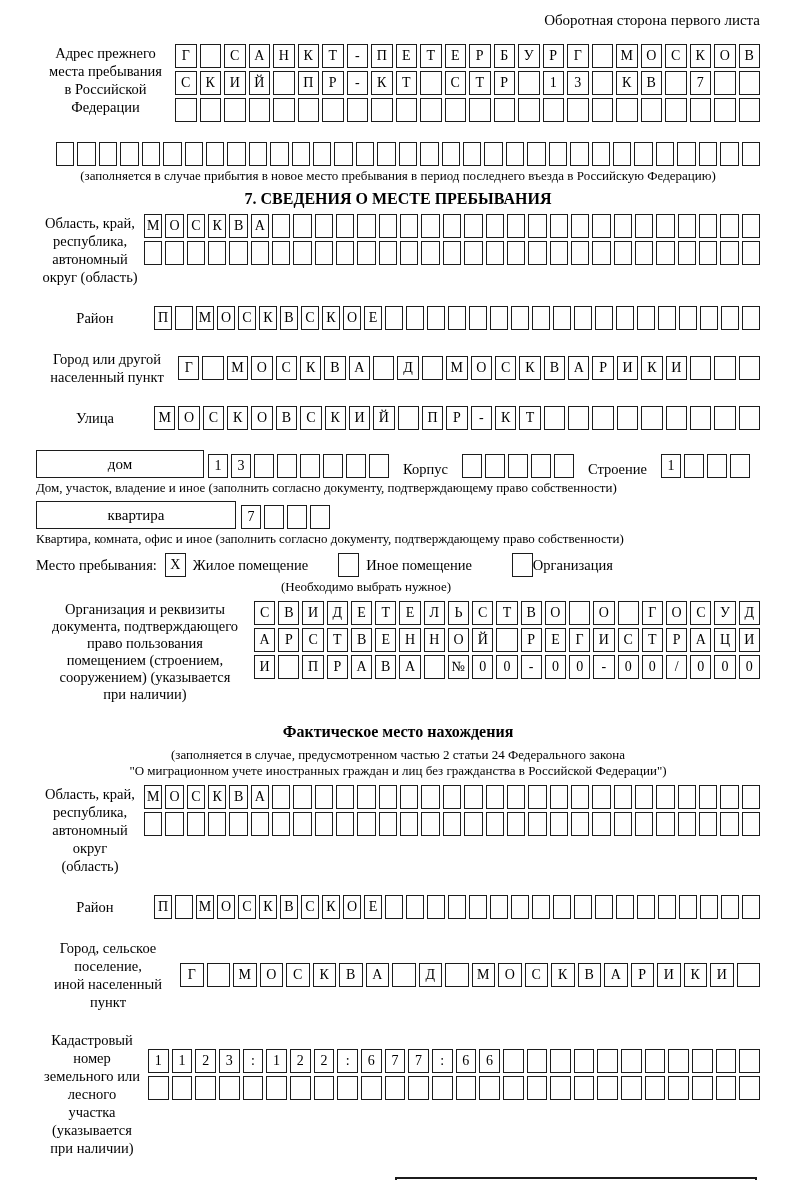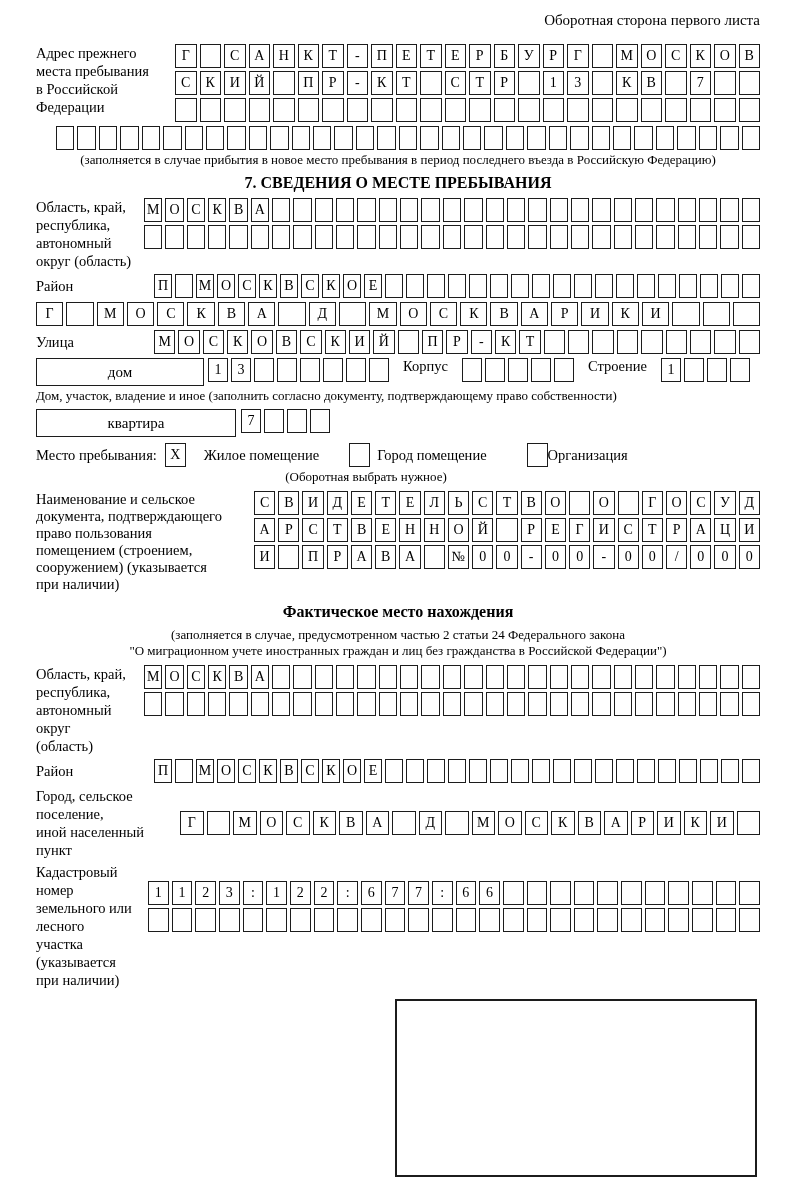--- a/index.html
+++ b/index.html
@@ -6,41 +6,41 @@
   body {
     width:800px; height:1180px; overflow:hidden;
     font-family:"Liberation Serif","DejaVu Serif",serif;
     color:#000;
   }
   .page { padding:12px 40px 0 36px; box-sizing:border-box; width:800px; }
 
   .header-note { text-align:right; font-size:15px; height:18px;font-family:Liberation Serif, serif; }
 
   
-  .field { display:flex; align-items:flex-start; margin-bottom:4px; }
+  .field { display:flex; align-items:flex-start; margin-bottom:20px;text-align:center; }
   .field.center { align-items:center; }
   .field-label { font-size:14.5px; line-height:18px; white-space:pre-line; flex:none; }
   .rows { flex:1; display:flex; flex-direction:column; gap:3px; min-width:0; }
 
   .cells { display:flex; gap:3px; }
   .cell {
     flex:1 1 0; height:24px; box-sizing:border-box;
     border:1.6px solid #1c1c1c; background:#fff;
     display:flex; align-items:center; justify-content:center;
     font-size:14px; line-height:1;
   }
   .cells.fixed .cell { flex:none; width:20px; }
 
   .caption { font-size:13px; line-height:16px; white-space:pre-line; }
   .caption.centered { text-align:center; }
 
   .section-title { text-align:center; font-weight:bold; font-size:16px; margin:6px 0 6px 0; }
 
   
-  .inline-row { display:flex; align-items:flex-start; margin-bottom:2px; }
+  .inline-row { display:flex; align-items:flex-end; margin-bottom:2px; }
   .wide-box {
     box-sizing:border-box; border:1.6px solid #1c1c1c; height:28px;
     display:flex; align-items:center; justify-content:center; font-size:15px;
   }
   .small-label { font-size:14.5px; margin:0 14px; flex:none; }
 
   
   .check-row { display:flex; align-items:center; margin:6px 0 2px 0; font-size:14.5px; }
   .checkbox {
     flex:none; width:21px; height:24px; box-sizing:border-box;
@@ -288,20 +288,22 @@
           <span class="cell"></span>
           <span class="cell"></span>
           <span class="cell"></span>
           <span class="cell"></span>
           <span class="cell"></span>
         </div>
       </div>
   </div>
 
   <div class="field center">
+    <div class="field-label" style="width:142px;">Город или другой
+населенный пункт</div>
     <div class="rows">
         <div class="cells">
           <span class="cell">Г</span>
           <span class="cell"></span>
           <span class="cell">М</span>
           <span class="cell">О</span>
           <span class="cell">С</span>
           <span class="cell">К</span>
           <span class="cell">В</span>
           <span class="cell">А</span>
@@ -390,34 +392,35 @@
 
   <div class="inline-row" style="margin-top:5px;">
     <div class="wide-box" style="width:200px;">квартира</div>
     <div class="cells fixed" style="margin-left:5px;">
         <span class="cell">7</span>
         <span class="cell"></span>
         <span class="cell"></span>
         <span class="cell"></span>
       </div>
   </div>
+  <div class="caption">Квартира, комната, офис и иное (заполнить согласно документу, подтверждающему право собственности)</div>
 
   <div class="check-row">
     <span>Место пребывания:</span>
     <span class="checkbox" style="margin-left:8px;">X</span>
-    <span style="margin-left:18px;">Жилое помещение</span>
+    <span style="margin-left:7px;">Жилое помещение</span>
     <span class="checkbox" style="margin-left:30px;"></span>
-    <span style="margin-left:7px;">Город помещение</span>
+    <span style="margin-left:7px;">Иное помещение</span>
     <span class="checkbox" style="margin-left:40px;"></span>
     <span style="">Организация</span>
   </div>
-  <div class="caption" style="margin-left:180px; width:300px; text-align:center;">(Оборотная выбрать нужное)</div>
+  <div class="caption" style="margin-left:180px; width:300px; text-align:center;">(Необходимо выбрать нужное)</div>
 
   <div class="field" style="margin-top:6px;">
-    <div class="field-label" style="width:218px; line-height:17px;">Наименование и сельское
+    <div class="field-label" style="width:218px; line-height:17px;">Организация и реквизиты
 документа, подтверждающего
 право пользования
 помещением (строением,
 сооружением) (указывается
 при наличии)</div>
     <div class="rows">
       <div class="cells">
           <span class="cell">С</span>
           <span class="cell">В</span>
           <span class="cell">И</span>

